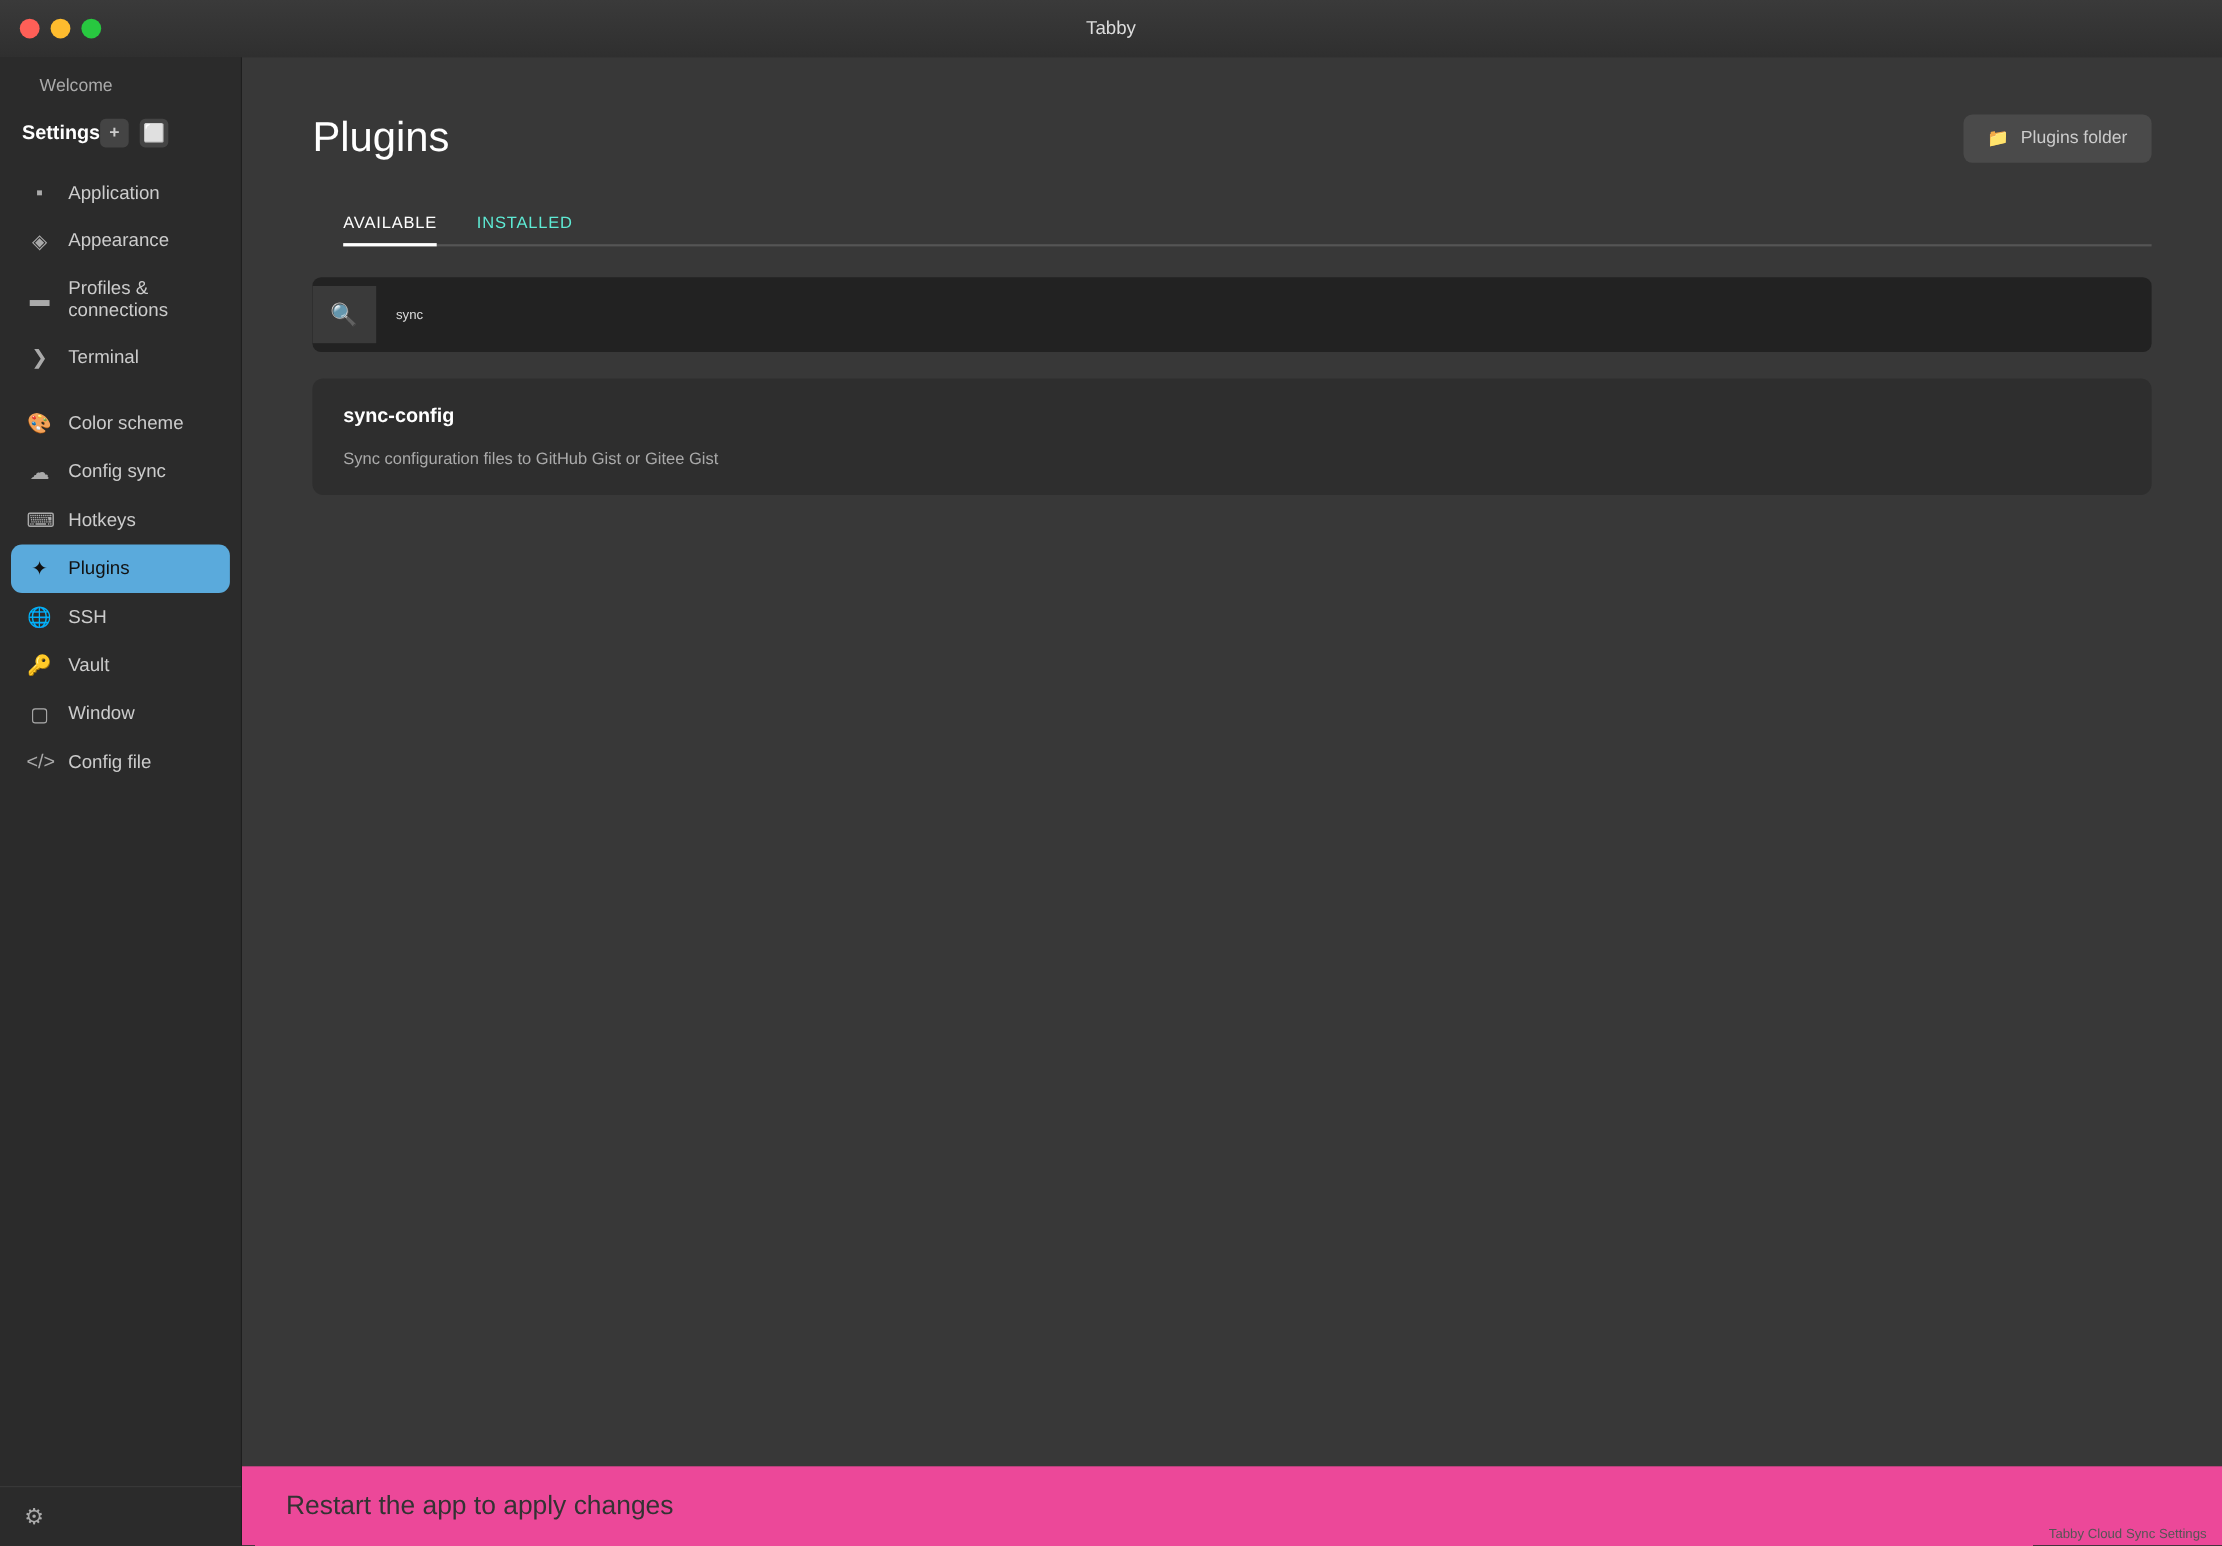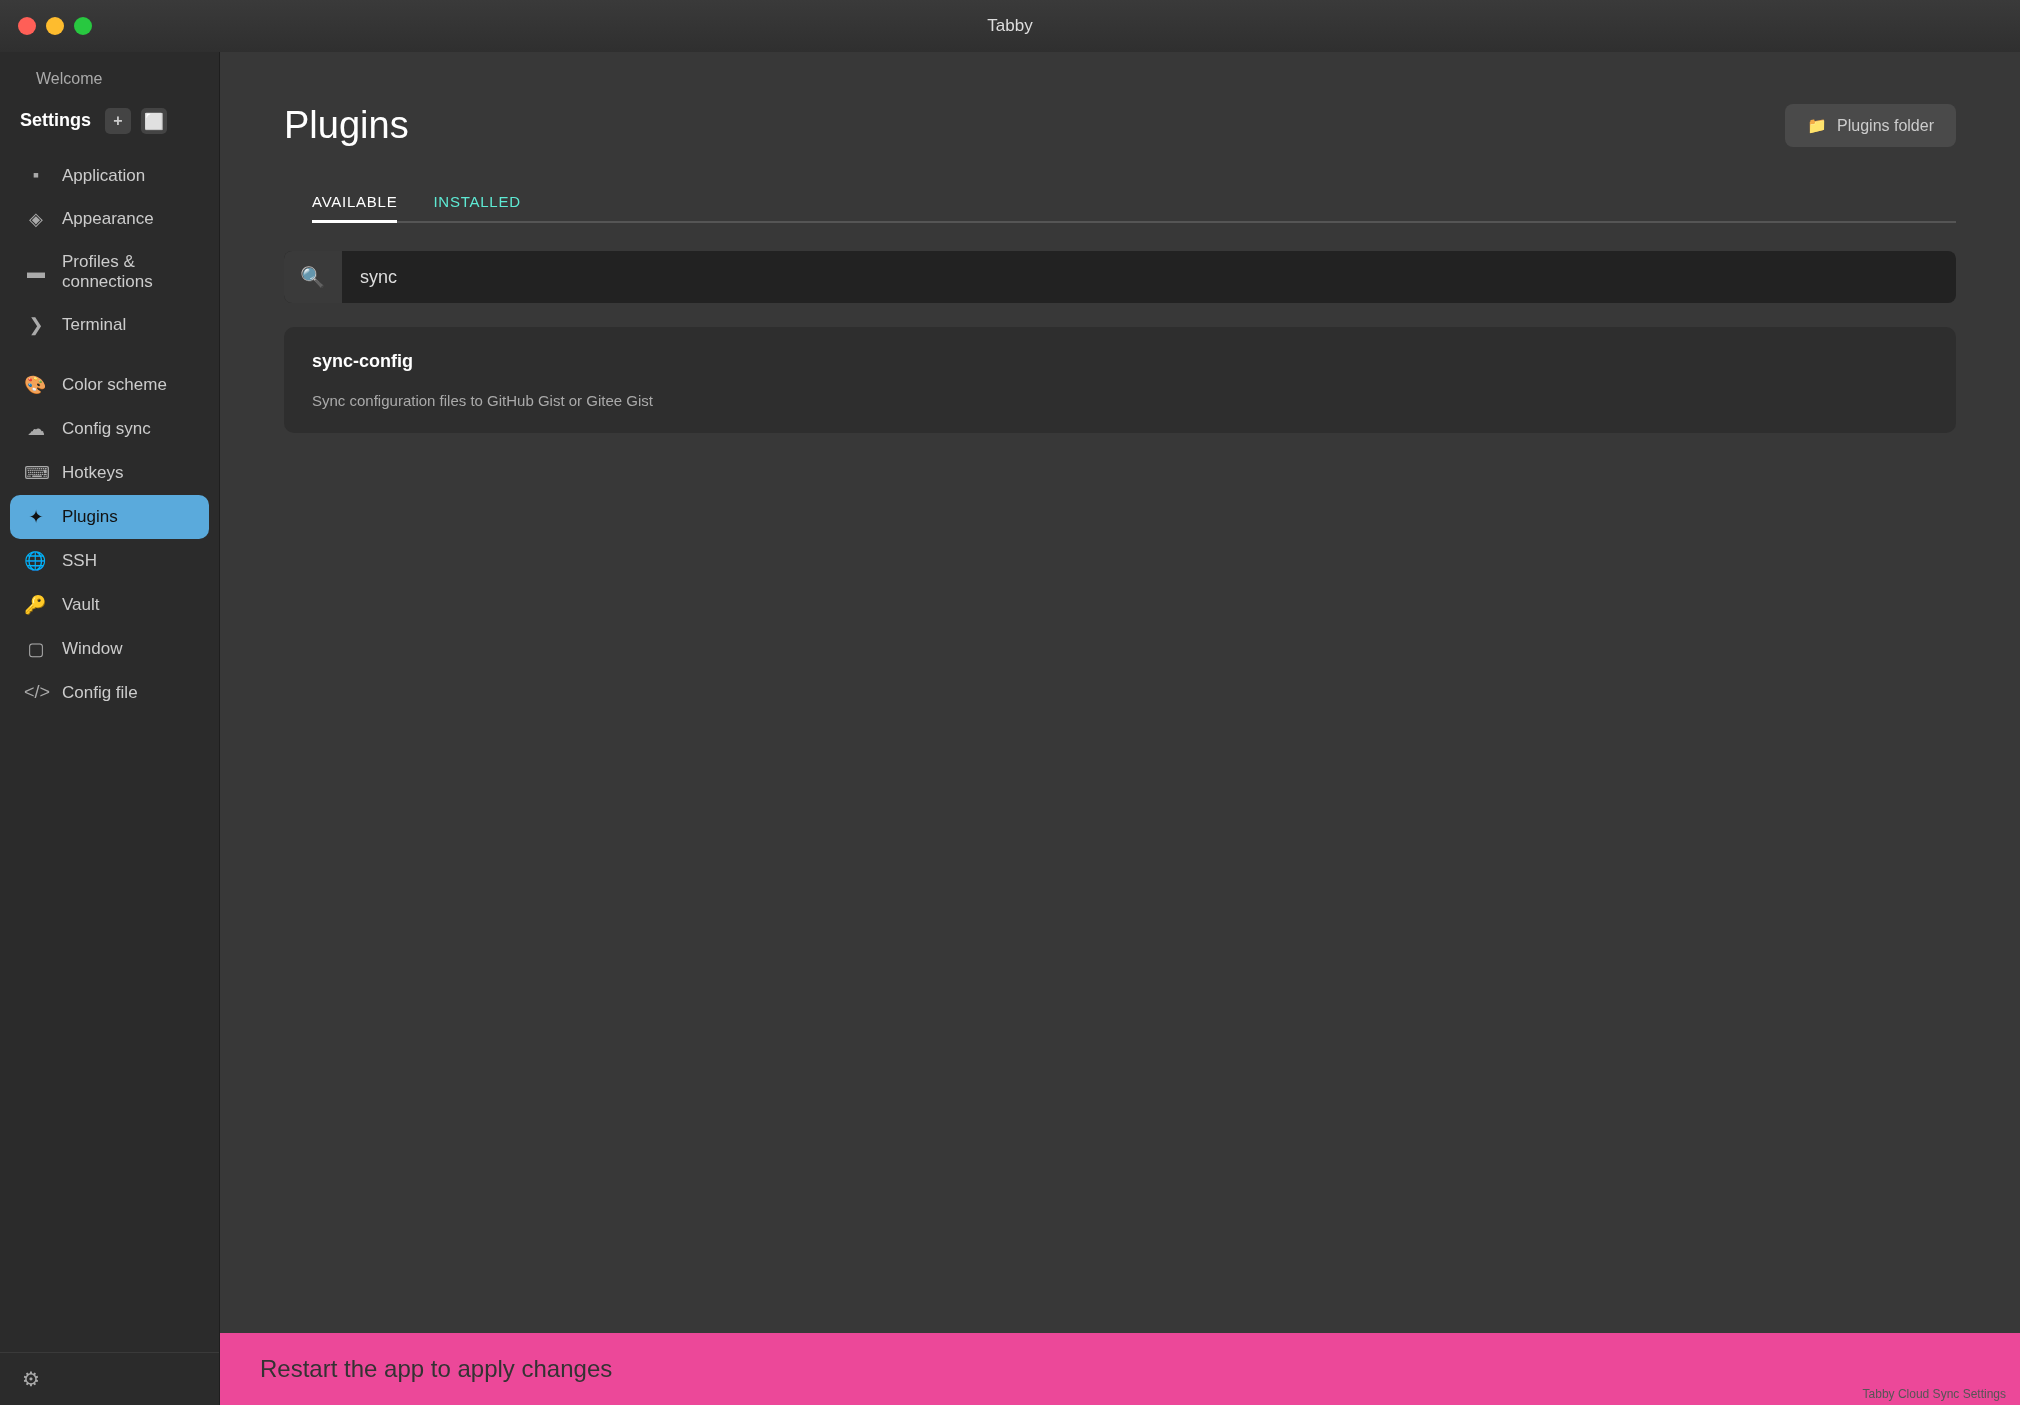--- a/index.html
+++ b/index.html
@@ -71,21 +71,20 @@
       font-size: 16px;
       margin-left: 16px;
     }
     .sidebar-settings-header {
       padding: 8px 20px 12px;
       color: #fff;
       font-size: 18px;
       font-weight: 600;
       display: flex;
       align-items: center;
-      gap: 14px;
     }
     .sidebar-icon-btn {
       width: 26px;
       height: 26px;
       background: #444;
       border-radius: 5px;
       display: flex;
       align-items: center;
       justify-content: center;
       cursor: pointer;
@@ -232,23 +231,23 @@
       font-size: 20px;
       flex-shrink: 0;
       cursor: pointer;
     }
     .search-input {
       flex: 1;
       background: transparent;
       border: none;
       outline: none;
       color: #ddd;
-      font-size: 18px;
+      font-size: 12px;
       padding: 0 18px;
-      height: 52px;
+      height: 68px;
     }
 
     
     .plugin-card {
       background: #2e2e2e;
       border-radius: 10px;
       padding: 24px 28px;
       cursor: pointer;
       transition: background 0.1s;
     }

